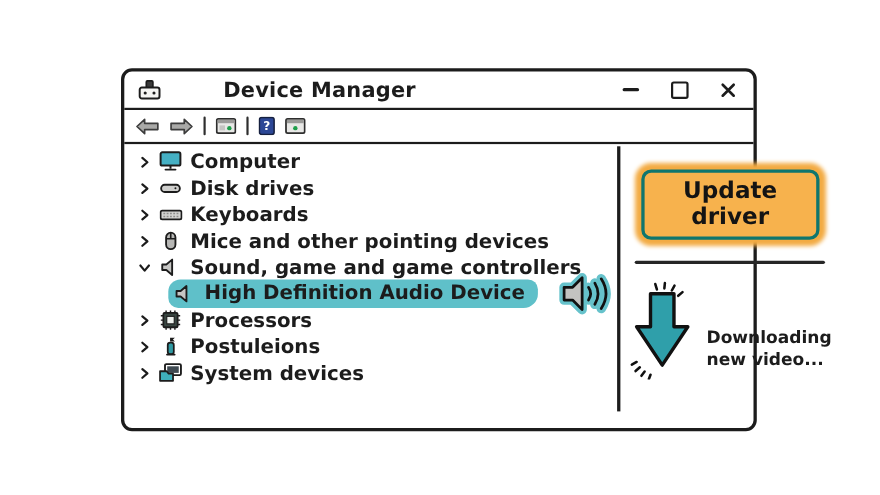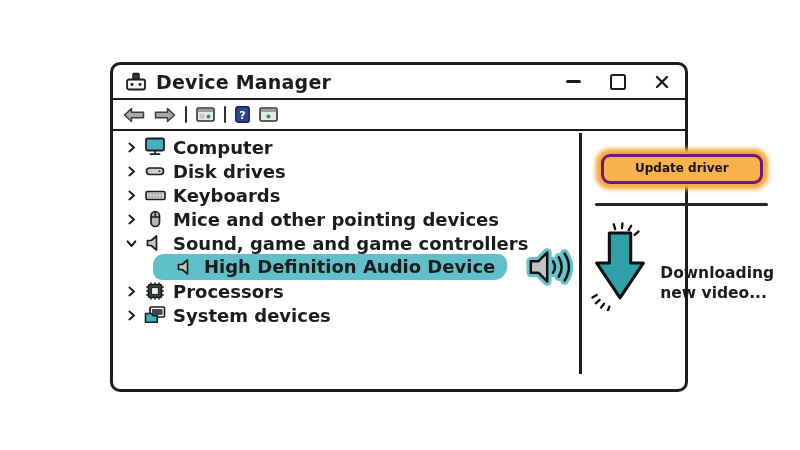--- a/index.html
+++ b/index.html
@@ -8,48 +8,48 @@
     font-family:"DejaVu Sans","Liberation Sans",sans-serif;color:#1c1c1c;
   }
   .window{
     position:absolute;left:110px;top:62px;width:578px;height:330px;background:#fff;
     border:3px solid #1c1c1c;border-radius:10px;box-sizing:border-box;
     display:flex;flex-direction:column;
   }
   
   .titlebar{height:33px;border-bottom:2.5px solid #1c1c1c;display:flex;align-items:center;
     gap:9px;padding:0 16px 0 12px;flex:none;}
-  .title{font-size:19px;font-weight:700;letter-spacing:.2px;}
+  .title{font-size:19px;font-weight:700;letter-spacing:.2px;margin-left:47px;}
   .controls{margin-left:auto;display:flex;align-items:center;gap:29px;}
   .ctrl{display:flex;align-items:center;justify-content:center;cursor:pointer;}
   .min-bar{width:15px;height:2.6px;background:#1c1c1c;border-radius:2px;}
   .max-box{width:12px;height:12px;border:2.5px solid #1c1c1c;border-radius:2.5px;}
   
   .toolbar{height:29px;border-bottom:2.5px solid #1c1c1c;display:flex;align-items:center;
     gap:9px;padding:0 10px;flex:none;}
   .tbtn{display:flex;align-items:center;justify-content:center;cursor:pointer;}
   .tsep{width:2.2px;height:17px;background:#2e2e2e;border-radius:1px;}
   
   .content{flex:1;display:flex;min-height:0;}
   .tree{flex:1;padding:4px 0 0 13px;overflow:visible;}
   .row{display:flex;align-items:center;height:24px;gap:7px;font-size:18px;font-weight:600;
     white-space:nowrap;overflow:visible;cursor:default;}
   .chev{width:11px;height:11px;flex:none;display:flex;cursor:pointer;}
   .ticon{width:22px;height:20px;flex:none;display:flex;align-items:center;justify-content:center;}
   .row.child{padding-left:27px;}
   .hl{display:inline-flex;align-items:center;gap:7px;background:#5fc0c9;
-    border-radius:11px 9px 13px 9px;padding:2px 12px 3px 22px;}
+    border-radius:11px 9px 13px 9px;padding:2px 12px 3px 4px;}
   .big-speaker{margin-left:12px;display:flex;flex:none;}
   
   .panel{width:203px;flex:none;position:relative;padding:13px 13px 0;box-sizing:border-box;}
   .panel::before{content:"";position:absolute;left:-1px;top:2px;bottom:15px;width:2.5px;
     background:#1c1c1c;}
   .update-btn{display:block;margin:10px auto 0;width:162px;background:#f7b24d;
-    border:3px solid #701a75;border-radius:9px;padding:4px 0 6px;color:#141414;
-    font-family:"DejaVu Sans","Liberation Sans",sans-serif;font-size:12px;font-weight:700;
+    border:3px solid #0f766e;border-radius:9px;padding:4px 0 6px;color:#141414;
+    font-family:"DejaVu Sans","Liberation Sans",sans-serif;font-size:21px;font-weight:700;
     box-shadow:0 0 4px 5.5px #f3ab42;cursor:pointer;}
   .panel-rule{height:3px;background:#262626;border-radius:2px;margin:19px 2px 0;}
   .download{display:flex;align-items:flex-start;gap:7px;margin-top:13px;margin-left:-4px;}
   .download-text{font-size:15.5px;font-weight:700;line-height:1.3;margin-top:44px;}
 </style>
 </head>
 <body>
 
 <div class="window">
 
@@ -231,20 +231,35 @@
         <span class="ticon">
           <svg width="20" height="20" viewBox="0 0 20 20">
             <path d="M6 1.2 v2.3 M10 1.2 v2.3 M14 1.2 v2.3 M6 16.5 v2.3 M10 16.5 v2.3 M14 16.5 v2.3 M1.2 6 h2.3 M1.2 10 h2.3 M1.2 14 h2.3 M16.5 6 h2.3 M16.5 10 h2.3 M16.5 14 h2.3" stroke="#1c1c1c" stroke-width="1.3"></path>
             <rect x="3.5" y="3.5" width="13" height="13" rx="1.2" fill="#394742" stroke="#1c1c1c" stroke-width="1.6"></rect>
             <rect x="6.6" y="6.6" width="6.8" height="6.8" fill="#eef2ee" stroke="#1c1c1c" stroke-width="1"></rect>
           </svg>
         </span>
         <span>Processors</span>
       </div>
 
+      <div class="row">
+        <span class="chev">
+          <svg width="11" height="11" viewBox="0 0 11 11">
+              <path d="M3.4 1.6 L8 5.5 L3.4 9.4" fill="none" stroke="#1c1c1c" stroke-width="2" stroke-linecap="round" stroke-linejoin="round"></path>
+            </svg>
+        </span>
+        <span class="ticon">
+          <svg width="20" height="20" viewBox="0 0 20 20">
+            <rect x="7.5" y="6.5" width="5.5" height="10.5" rx="2.2" fill="#2f9aa3" stroke="#1c1c1c" stroke-width="1.6"></rect>
+            <path d="M9.6 6.5 V2 H14 L12.2 3.7 L14 5.4 H9.6" fill="#1c1c1c"></path>
+            <path d="M6.8 17.3 h7" stroke="#1c1c1c" stroke-width="1.6" stroke-linecap="round"></path>
+          </svg>
+        </span>
+        <span>Postuleions</span>
+      </div>
 
       <div class="row">
         <span class="chev">
           <svg width="11" height="11" viewBox="0 0 11 11">
               <path d="M3.4 1.6 L8 5.5 L3.4 9.4" fill="none" stroke="#1c1c1c" stroke-width="2" stroke-linecap="round" stroke-linejoin="round"></path>
             </svg>
         </span>
         <span class="ticon">
           <svg width="22" height="20" viewBox="0 0 22 20">
             <rect x="6" y="2" width="14.5" height="10" rx="1.2" fill="#ffffff" stroke="#1c1c1c" stroke-width="1.7"></rect>

